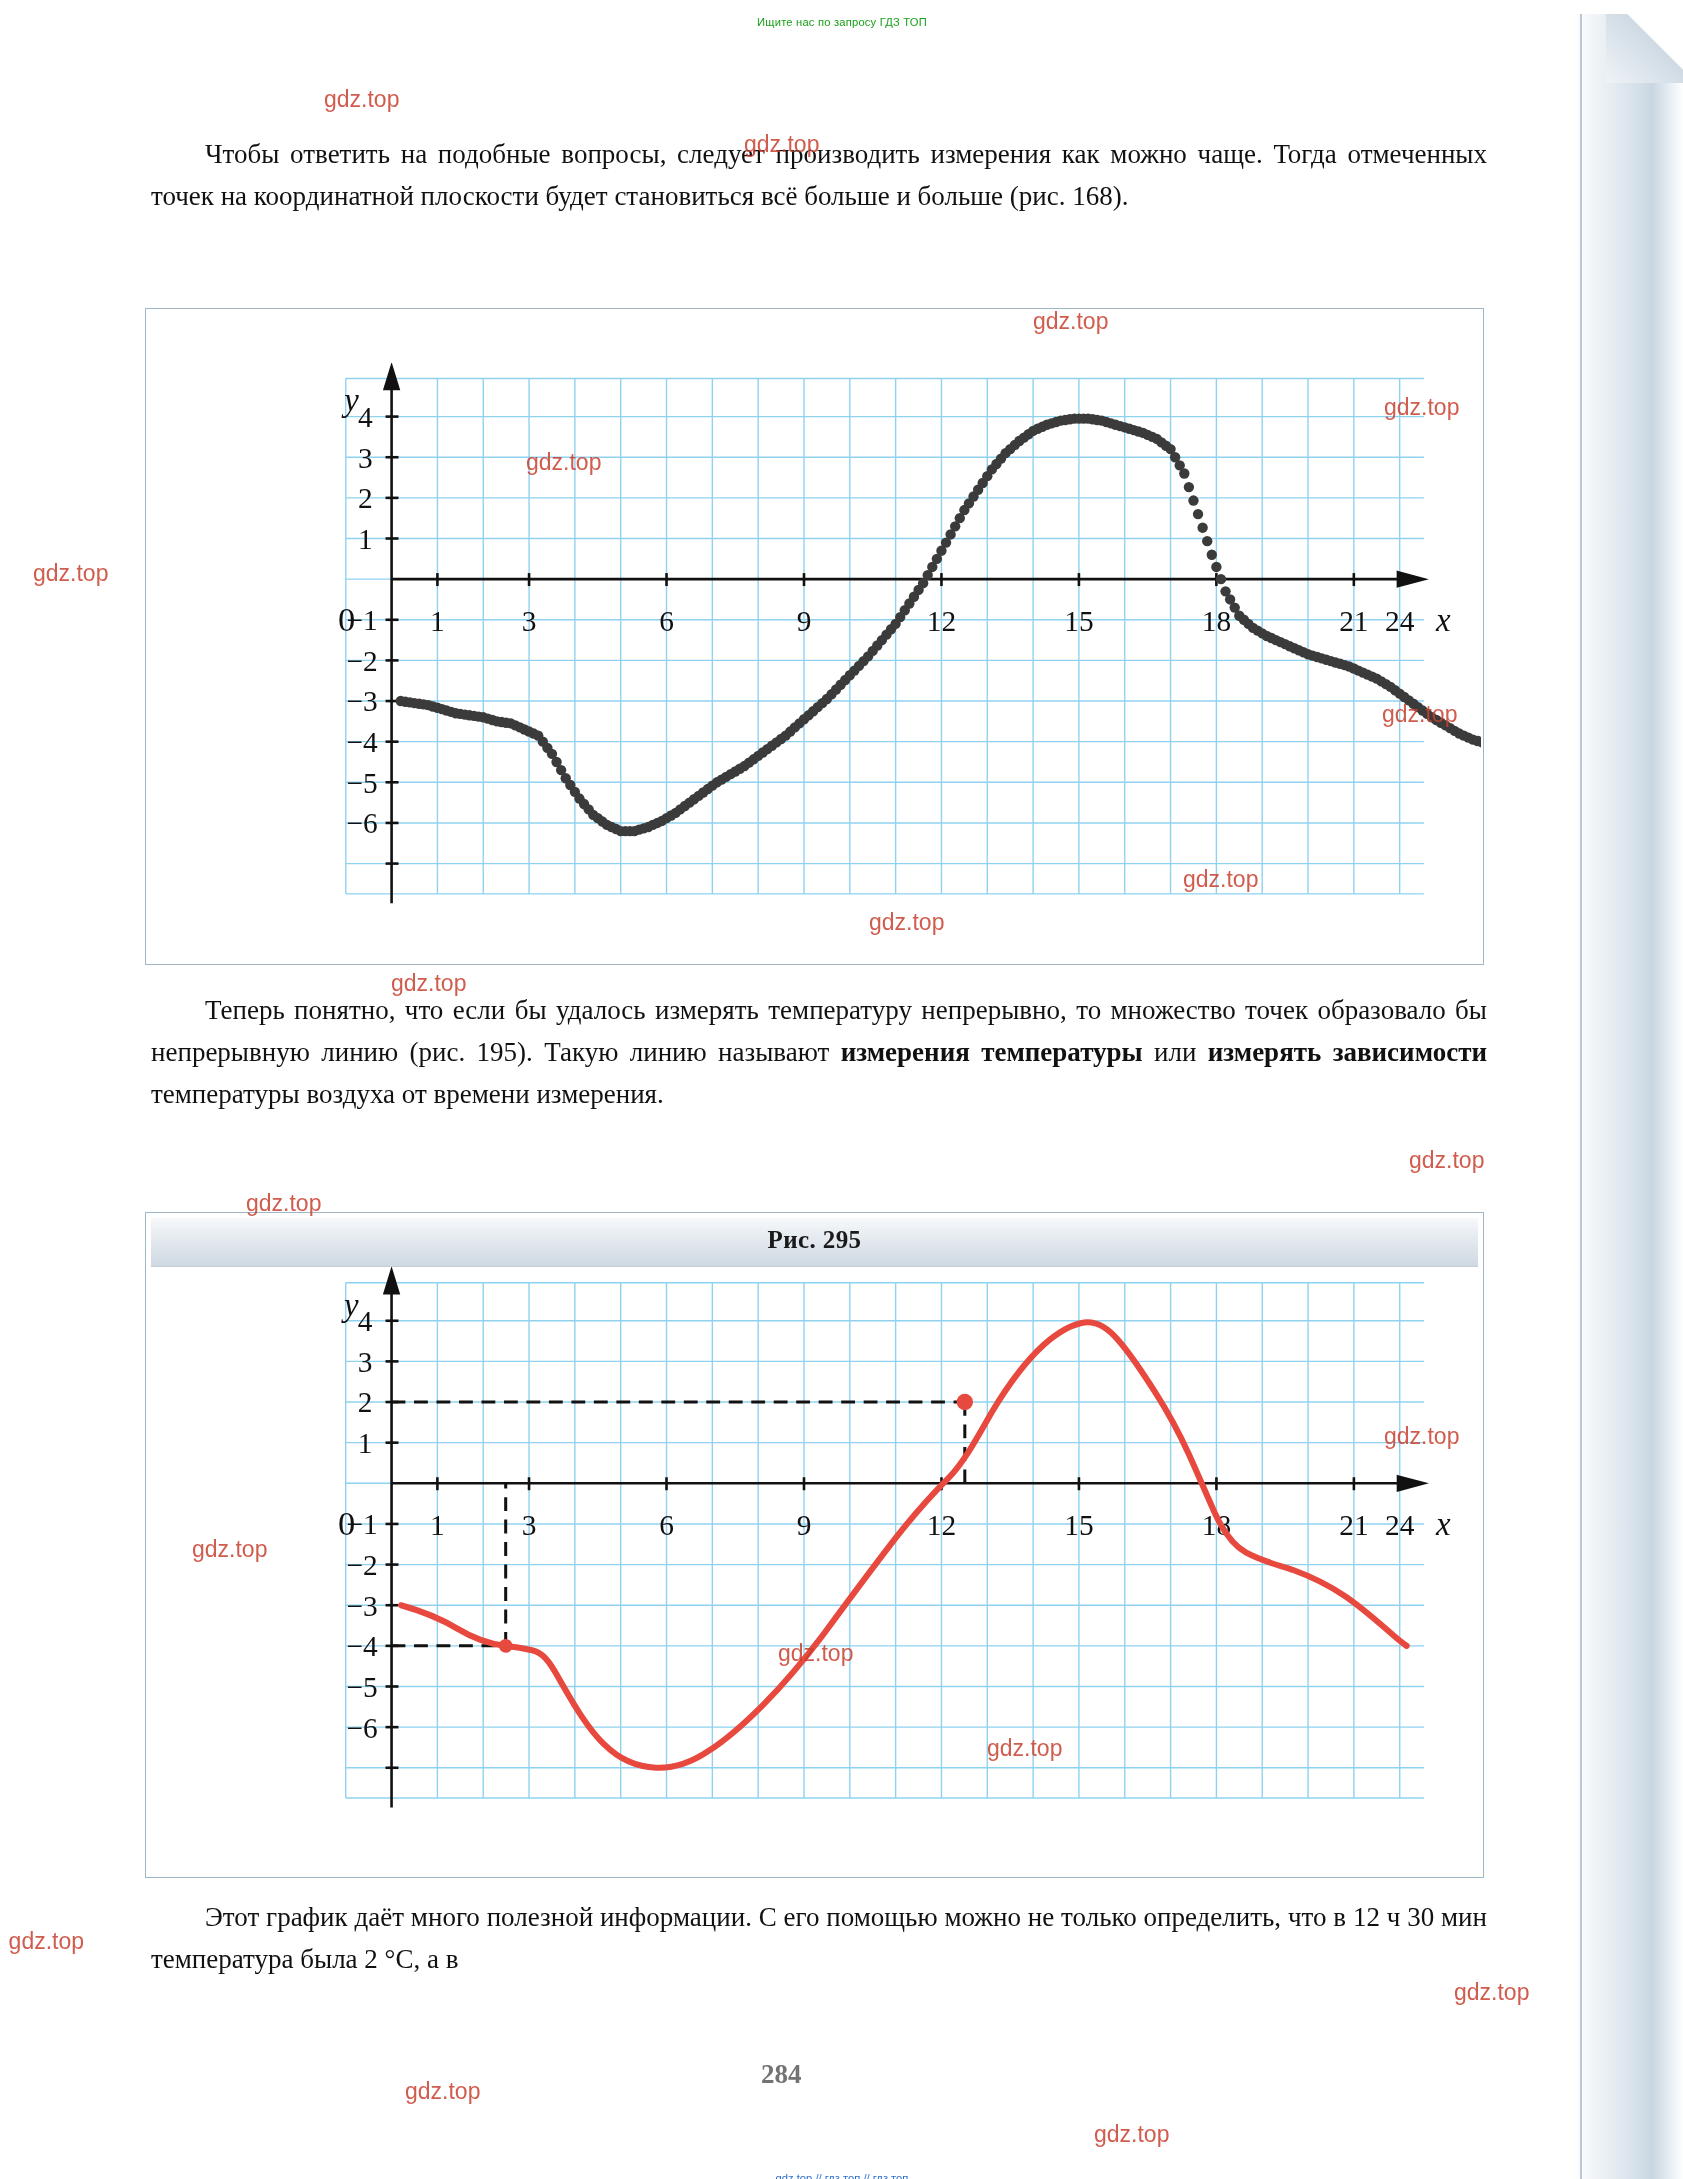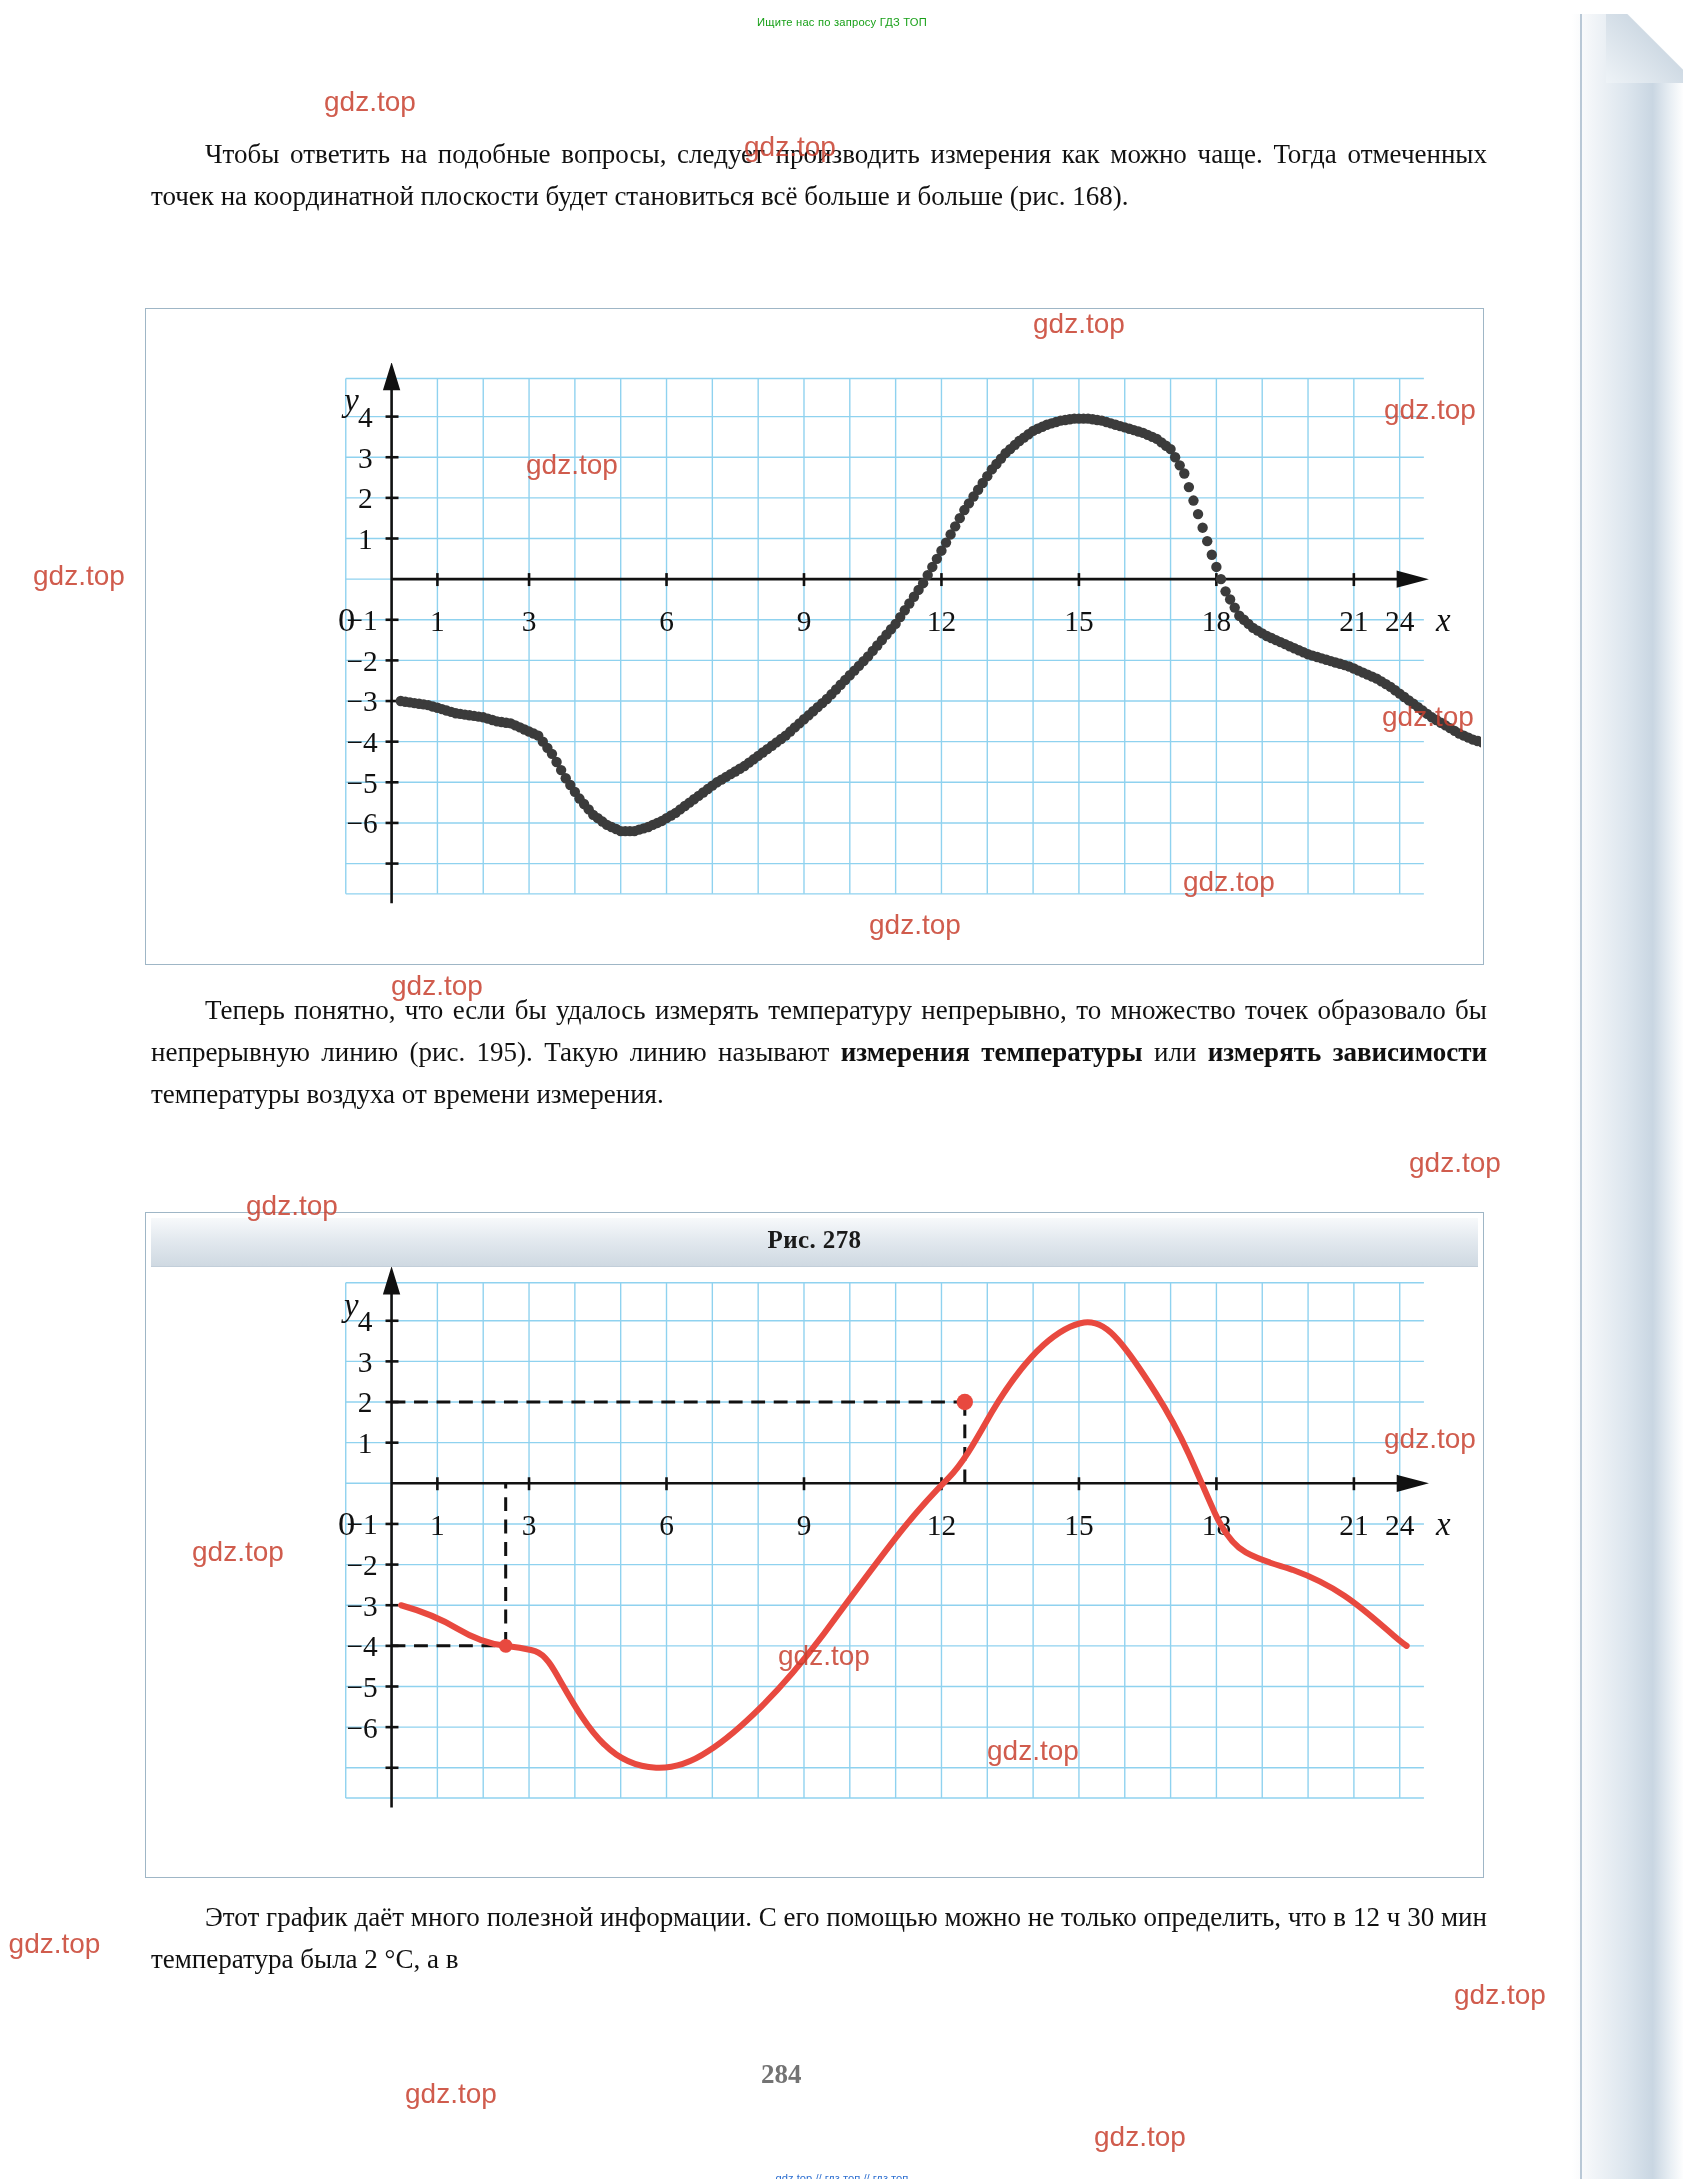--- a/index.html
+++ b/index.html
@@ -108,21 +108,21 @@
     position: absolute;
     font-family: "Liberation Serif", serif;
     font-weight: bold;
     font-size: 27px;
     color: #737373;
   }
 
   .wm {
     position: absolute;
     font-family: "Liberation Sans", sans-serif;
-    font-size: 28px;
+    font-size: 23px;
     color: #c8402f;
     opacity: .85;
     white-space: nowrap;
     pointer-events: none;
   }
 </style>
 </head>
 <body>
 
 <div class="page">
@@ -481,21 +481,21 @@
           <circle cx="1561.3" cy="441.9" r="6"></circle>
           <circle cx="1566.6" cy="442.7" r="6"></circle>
         </g>
     </svg>
   </div>
 
   <div class="para indent" style="left:151px; top:975px; width:1336px;"><span>Теперь понятно, что если бы удалось измерять температуру непрерывно, то множество точек образовало бы непрерывную линию (рис. 195). Такую линию называют </span><b>измерения температуры</b><span> или </span><b>измерять зависимости</b><span> температуры воздуха от времени измерения.</span></div>
 
   <div class="figbox" style="left:145px; top:1198px; width:1339px; height:666px;">
     <div class="fighead">
-      <div class="figtitle">Рис. 278</div>
+      <div class="figtitle">Рис. 295</div>
     </div>
 
     <svg class="plot" style="left:0; top:54px;" width="1335" height="609" viewBox="0 0 1544 704">
       <g stroke="#8fd2ef" stroke-width="1.6" fill="none">
         <line x1="231" y1="18" x2="231" y2="614"></line>
         <line x1="284" y1="18" x2="284" y2="614"></line>
         <line x1="337" y1="18" x2="337" y2="614"></line>
         <line x1="390" y1="18" x2="390" y2="614"></line>
         <line x1="443" y1="18" x2="443" y2="614"></line>
         <line x1="496" y1="18" x2="496" y2="614"></line>

